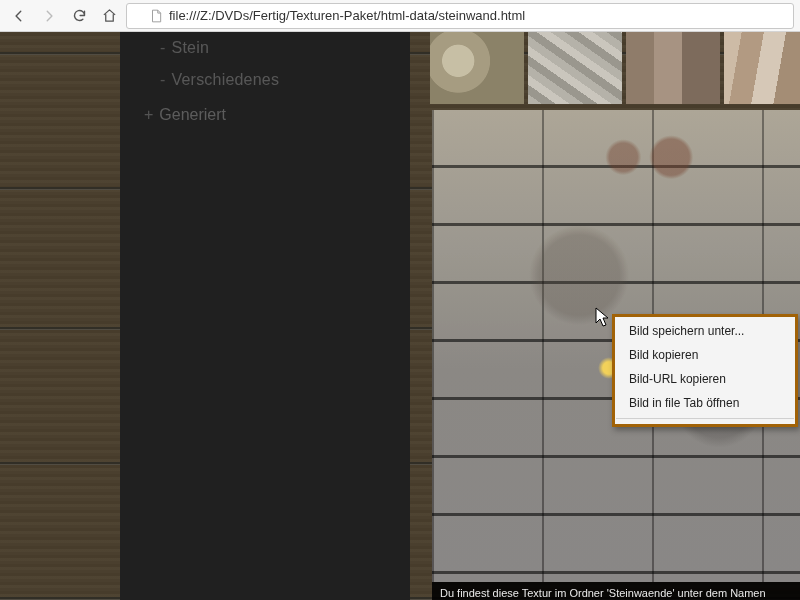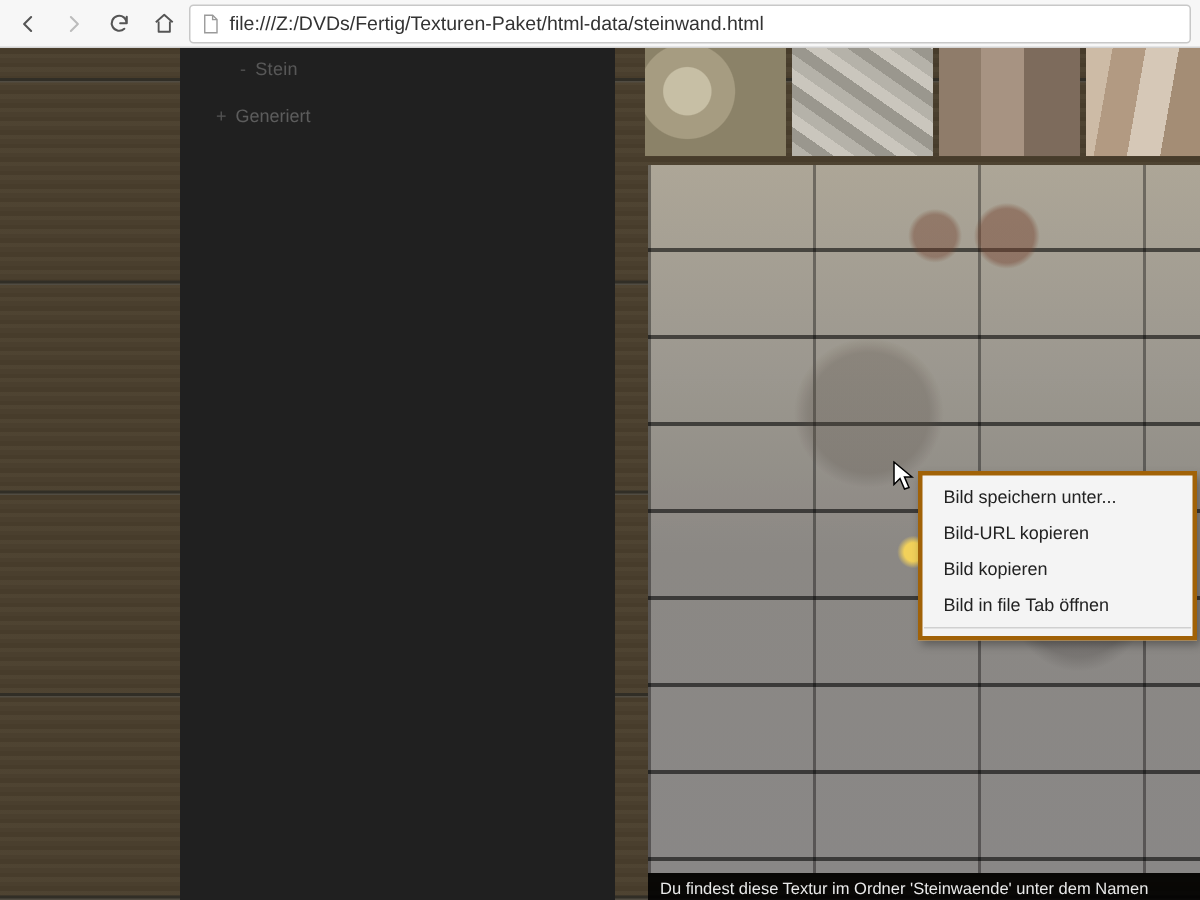--- a/index.html
+++ b/index.html
@@ -1,33 +1,33 @@
 <!DOCTYPE html>
 <html><head>
 <meta charset="utf-8">
 <style>
   html,body{margin:0;padding:0;width:800px;height:600px;overflow:hidden;font-family:Arial,Helvetica,sans-serif;font-size:12px;background:#3a3a3a}
   
   .chrome{position:absolute;top:0;left:0;right:0;height:32px;background:#f7f7f7;border-bottom:1px solid #d4d4d4;display:flex;align-items:center;padding:0 6px;gap:4px;box-sizing:border-box}
   .nav-btn{width:26px;height:24px;display:flex;align-items:center;justify-content:center;color:#555;border-radius:3px;cursor:pointer}
   .nav-btn.disabled{color:#bcbcbc;cursor:default}
-  .addr{flex:1;height:24px;background:#fff;border:1px solid #c8c8c8;border-radius:3px;display:flex;align-items:center;padding:0 6px;gap:6px;color:#333;font-size:13px;overflow:hidden;white-space:nowrap}
+  .addr{flex:1;height:24px;background:#fff;border:1px solid #c8c8c8;border-radius:3px;display:flex;align-items:center;padding:0 22px;gap:6px;color:#333;font-size:13px;overflow:hidden;white-space:nowrap}
   .file-icon{width:14px;height:14px;display:inline-block}
   .file-icon svg{display:block}
   
   .viewport{position:absolute;top:32px;left:0;right:0;bottom:0}
   .wood{position:absolute;inset:0;background:
     repeating-linear-gradient(0deg,#857a68 0,#857a68 3px,#8d8270 3px,#8d8270 6px,#7e7462 6px,#7e7462 9px),
     linear-gradient(#8a7f6d,#8a7f6d);
     background-blend-mode:overlay}
   .plank-sep{position:absolute;left:0;right:0;height:2px;background:#5f584a;box-shadow:0 1px 0 #9c927f}
   .sidebar{position:absolute;top:0;left:120px;width:290px;bottom:0;background:#3e3e3e}
-  .side-item{color:#a7a7a7;font-size:12px;padding:7px 0 7px 40px;letter-spacing:.2px}
+  .side-item{color:#a7a7a7;font-size:16px;padding:7px 0 7px 40px;letter-spacing:.2px}
   .side-item .dash{margin-right:6px;color:#9a9a9a}
-  .side-cat{color:#b0b0b0;font-size:12px;padding:10px 0 10px 24px}
+  .side-cat{color:#b0b0b0;font-size:16px;padding:10px 0 10px 24px}
   .side-cat .plus{margin-right:6px;color:#a0a0a0}
   
   .thumb{position:absolute;top:0;height:72px;width:94px;background:#9a9385;overflow:hidden}
   .thumb.t1{left:430px;background:
     radial-gradient(circle at 30% 40%,#c7bfa5 0 20%,#a69c81 21% 40%,#8b8268 41% 100%)}
   .thumb.t2{left:528px;background:
     repeating-linear-gradient(35deg,#b5b2a9 0 8px,#9a978e 8px 16px,#cac6bd 16px 24px)}
   .thumb.t3{left:626px;background:
     linear-gradient(90deg,#8f7c6a 0 30%,#a79382 30% 60%,#7d6b5c 60% 100%)}
   .thumb.t4{left:724px;width:76px;background:
@@ -104,20 +104,21 @@
   <div class="wood">
     <div class="plank-sep" style="top:20px"></div>
     <div class="plank-sep" style="top:155px"></div>
     <div class="plank-sep" style="top:295px"></div>
     <div class="plank-sep" style="top:430px"></div>
     <div class="plank-sep" style="top:565px"></div>
   </div>
 
   <div class="sidebar">
     <div class="side-item"><span class="dash">-</span><span>Stein</span></div>
+    <div class="side-item"><span class="dash">-</span><span>Verschiedenes</span></div>
     <div class="side-cat"><span class="plus">+</span><span>Generiert</span></div>
   </div>
 
   <div class="thumb t1 above-dim"></div>
   <div class="thumb t2 above-dim"></div>
   <div class="thumb t3 above-dim"></div>
   <div class="thumb t4 above-dim"></div>
 
   <div class="dim"></div>
 
@@ -127,22 +128,22 @@
 
   <div class="caption above-dim">
     <div>Du findest diese Textur im Ordner 'Steinwaende' unter dem Namen '0031.jpg'.</div>
 
   </div>
 
   <div class="hl"></div>
 
   <div class="ctx">
     <div class="ctx-item">Bild speichern unter...</div>
+    <div class="ctx-item">Bild kopieren</div>
     <div class="ctx-item">Bild-URL kopieren</div>
-    <div class="ctx-item">Bild kopieren</div>
     <div class="ctx-item">Bild in file Tab öffnen</div>
     <div class="ctx-sep"></div>
   </div>
 
   <div class="cursor">
     <svg width="16" height="22" viewBox="0 0 16 22">
       <path d="M1 1 L1 16 L5 12 L8 19 L11 18 L8 11 L13 11 Z" fill="#fff" stroke="#000" stroke-width="1"></path>
     </svg>
   </div>
 </div>

